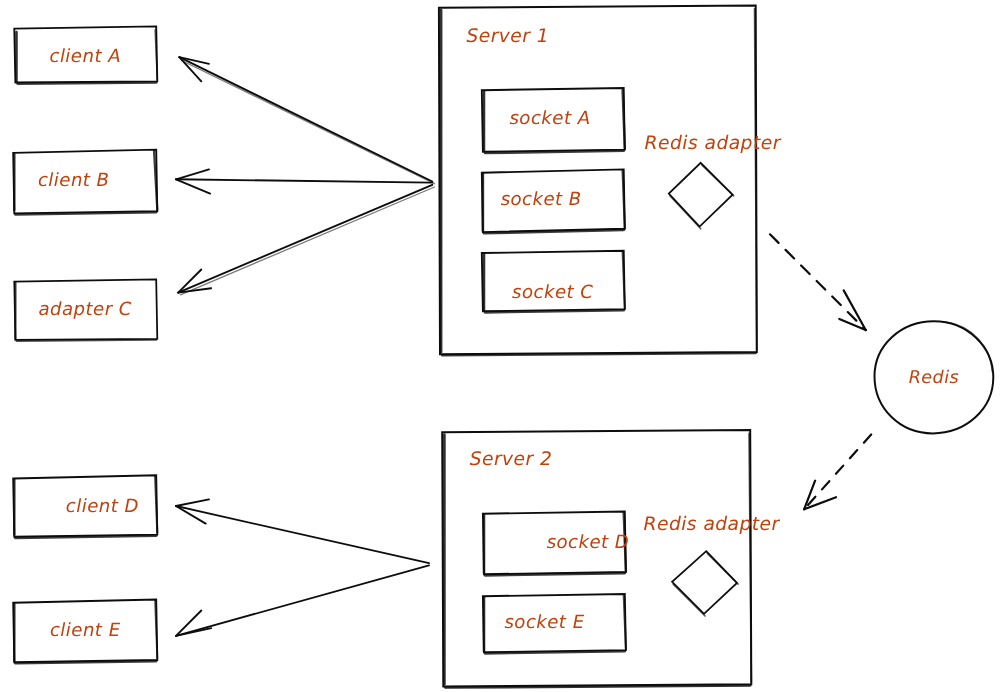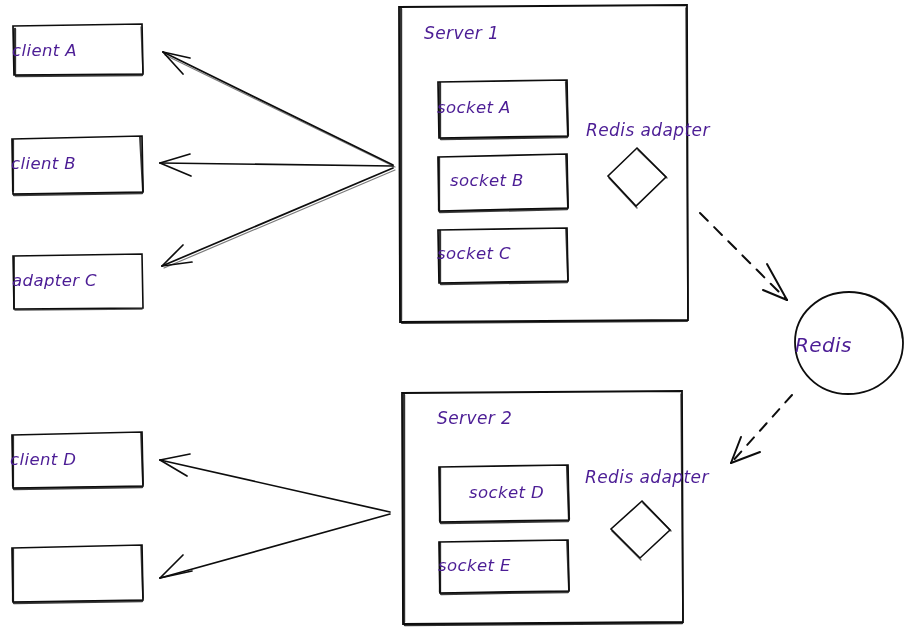--- a/index.html
+++ b/index.html
@@ -18,43 +18,44 @@
   }
   #sketch {
     position: absolute;
     left: 0;
     top: 0;
     width: 913px;
     height: 629px;
   }
   .lbl {
     position: absolute;
-    color: #4c1d95;
+    color: #c2410c;
     font-family: "DejaVu Sans", sans-serif;
     font-size: 16px;
     letter-spacing: 0.4px;
     white-space: nowrap;
     font-style: italic;
     transform-origin: left top;
     user-select: none;
   }
   .lbl.centered {
+    text-align: center;
   }
   .node-label {
     font-size: 16.5px;
   }
   .title-label {
     font-size: 17px;
   }
   .adapter-label {
     font-size: 17px;
     text-align: center;
   }
   .store-label {
-    font-size: 20px;
+    font-size: 16px;
   }
 </style>
 </head>
 <body>
 
 <div id="canvas">
 
   <svg id="sketch" viewBox="0 0 913 629" xmlns="http://www.w3.org/2000/svg">
     <defs></defs>
 
@@ -203,31 +204,32 @@
     <g fill="none" stroke="#0d0d0d" stroke-width="2" stroke-linecap="round">
       <path d="M792,395 L731,463" stroke-dasharray="10 9"></path>
       <path d="M731,463 L741,437"></path>
       <path d="M731,463 L760,452"></path>
     </g>
   </svg>
 
   <div class="lbl node-label centered" style="left:12px; top:41px; width:131px;">client A</div>
   <div class="lbl node-label centered" style="left:11px; top:154px; width:112px;">client B</div>
   <div class="lbl node-label centered" style="left:12px; top:271px; width:131px;">adapter C</div>
-  <div class="lbl node-label centered" style="left:10px; top:450px; width:134px;">client D</div>
+  <div class="lbl node-label centered" style="left:26px; top:450px; width:134px;">client D</div>
+  <div class="lbl node-label centered" style="left:11px; top:563px; width:133px;">client E</div>
 
   <div class="lbl title-label" style="left:424px; top:23px;">Server 1</div>
 
-  <div class="lbl node-label centered" style="left:437px; top:98px; width:154px;">socket A</div>
-  <div class="lbl node-label centered" style="left:437px; top:171px; width:110px;padding-left:13px;">socket B</div>
-  <div class="lbl node-label centered" style="left:437px; top:244px; width:131px;">socket C</div>
+  <div class="lbl node-label centered" style="left:423px; top:98px; width:154px;">socket A</div>
+  <div class="lbl node-label centered" style="left:437px; top:171px; width:110px;">socket B</div>
+  <div class="lbl node-label centered" style="left:437px; top:256px; width:131px;">socket C</div>
 
   <div class="lbl adapter-label" style="left:586px; top:120px;">Redis adapter</div>
 
-  <div class="lbl title-label" style="left:437px; top:408px;">Server 2</div>
+  <div class="lbl title-label" style="left:427px; top:408px;">Server 2</div>
 
   <div class="lbl node-label centered" style="left:438px; top:483px; width:131px;padding-left:31px;">socket D</div>
   <div class="lbl node-label centered" style="left:438px; top:556px; width:114px;">socket E</div>
 
   <div class="lbl adapter-label" style="left:585px; top:467px;">Redis adapter</div>
 
   <div class="lbl store-label centered" style="left:795px; top:333px; width:108px;">Redis</div>
 
 </div>
 

